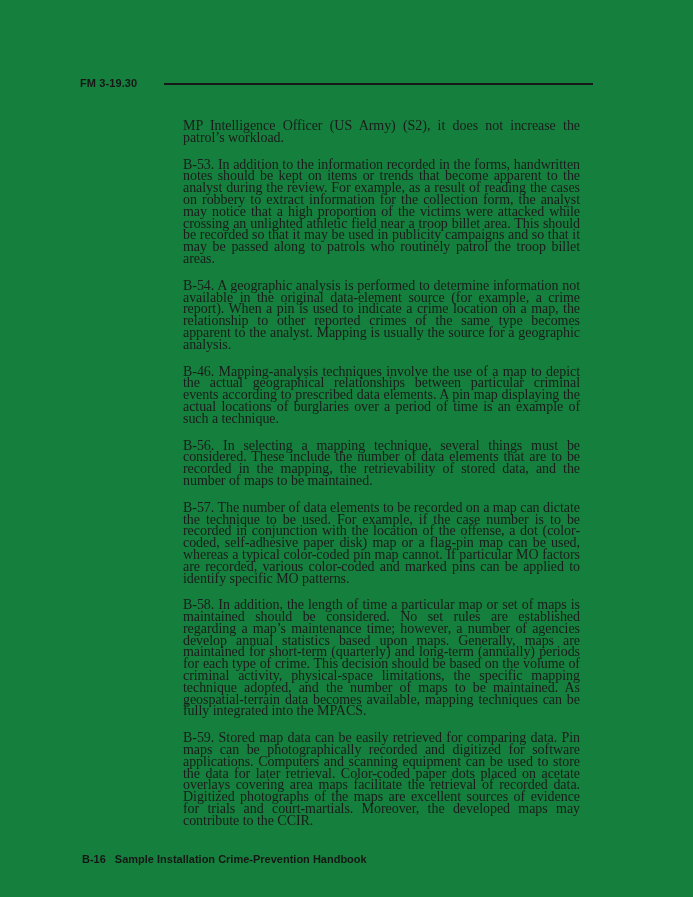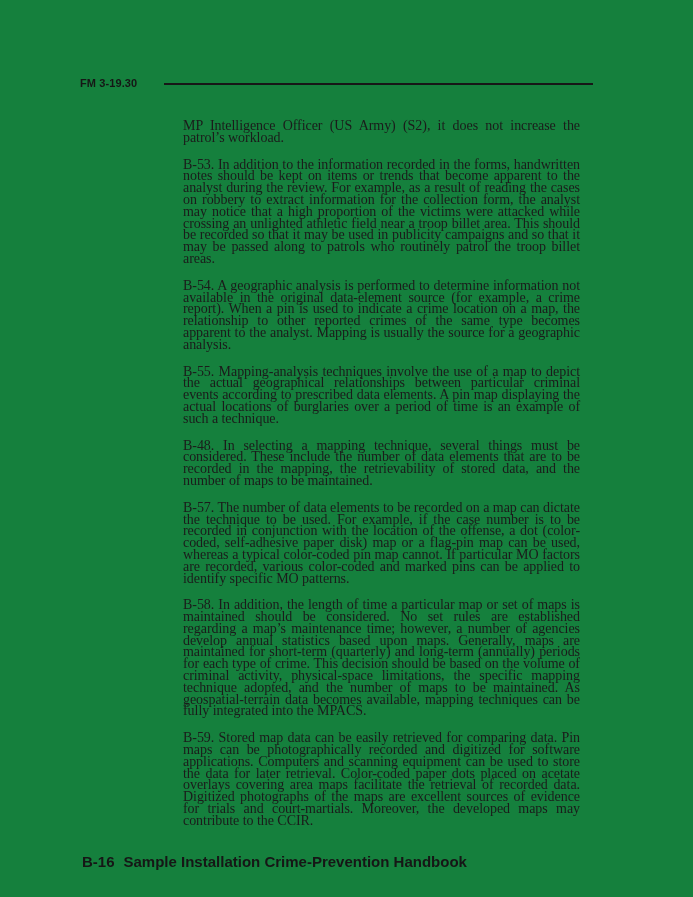--- a/index.html
+++ b/index.html
@@ -51,43 +51,43 @@
   }
   .body-col p.justify-last {
     text-align-last: justify;
   }
   .footer {
     position: absolute;
     left: 82px;
     top: 853px;
     font-family: "Liberation Sans", "DejaVu Sans", sans-serif;
     font-weight: bold;
-    font-size: 15px;
+    font-size: 11px;
     color: #161616;
     white-space: nowrap;
   }
   .footer .footer-page-number {
     margin-right: 9px;
   }
 </style>
 </head>
 <body>
 
 <div class="page">
 
   <div class="doc-number">FM 3-19.30</div>
 
   <div class="header-rule"></div>
 
   <div class="body-col">
     <p>MP Intelligence Officer (US Army) (S2), it does not increase the patrol’s workload.</p>
     <p>B-53. In addition to the information recorded in the forms, handwritten notes should be kept on items or trends that become apparent to the analyst during the review. For example, as a result of reading the cases on robbery to extract information for the collection form, the analyst may notice that a high proportion of the victims were attacked while crossing an unlighted athletic field near a troop billet area. This should be recorded so that it may be used in publicity campaigns and so that it may be passed along to patrols who routinely patrol the troop billet areas.</p>
     <p>B-54. A geographic analysis is performed to determine information not available in the original data-element source (for example, a crime report). When a pin is used to indicate a crime location on a map, the relationship to other reported crimes of the same type becomes apparent to the analyst. Mapping is usually the source for a geographic analysis.</p>
-    <p>B-55. Mapping-analysis techniques involve the use of a map to depict the actual geographical relationships between particular criminal events according to prescribed data elements. A pin map displaying the actual locations of burglaries over a period of time is an example of such a technique.</p>
-    <p>B-48. In selecting a mapping technique, several things must be considered. These include the number of data elements that are to be recorded in the mapping, the retrievability of stored data, and the number of maps to be maintained.</p>
+    <p>B-46. Mapping-analysis techniques involve the use of a map to depict the actual geographical relationships between particular criminal events according to prescribed data elements. A pin map displaying the actual locations of burglaries over a period of time is an example of such a technique.</p>
+    <p>B-56. In selecting a mapping technique, several things must be considered. These include the number of data elements that are to be recorded in the mapping, the retrievability of stored data, and the number of maps to be maintained.</p>
     <p>B-57. The number of data elements to be recorded on a map can dictate the technique to be used. For example, if the case number is to be recorded in conjunction with the location of the offense, a dot (color-coded, self-adhesive paper disk) map or a flag-pin map can be used, whereas a typical color-coded pin map cannot. If particular MO factors are recorded, various color-coded and marked pins can be applied to identify specific MO patterns.</p>
     <p>B-58. In addition, the length of time a particular map or set of maps is maintained should be considered. No set rules are established regarding a map’s maintenance time; however, a number of agencies develop annual statistics based upon maps. Generally, maps are maintained for short-term (quarterly) and long-term (annually) periods for each type of crime. This decision should be based on the volume of criminal activity, physical-space limitations, the specific mapping technique adopted, and the number of maps to be maintained. As geospatial-terrain data becomes available, mapping techniques can be fully integrated into the MPACS.</p>
     <p>B-59. Stored map data can be easily retrieved for comparing data. Pin maps can be photographically recorded and digitized for software applications. Computers and scanning equipment can be used to store the data for later retrieval. Color-coded paper dots placed on acetate overlays covering area maps facilitate the retrieval of recorded data. Digitized photographs of the maps are excellent sources of evidence for trials and court-martials. Moreover, the developed maps may contribute to the CCIR.</p>
   </div>
 
   <div class="footer">
     <span class="footer-page-number">B-16</span><span>Sample Installation Crime-Prevention Handbook</span>
   </div>
 
 </div>

